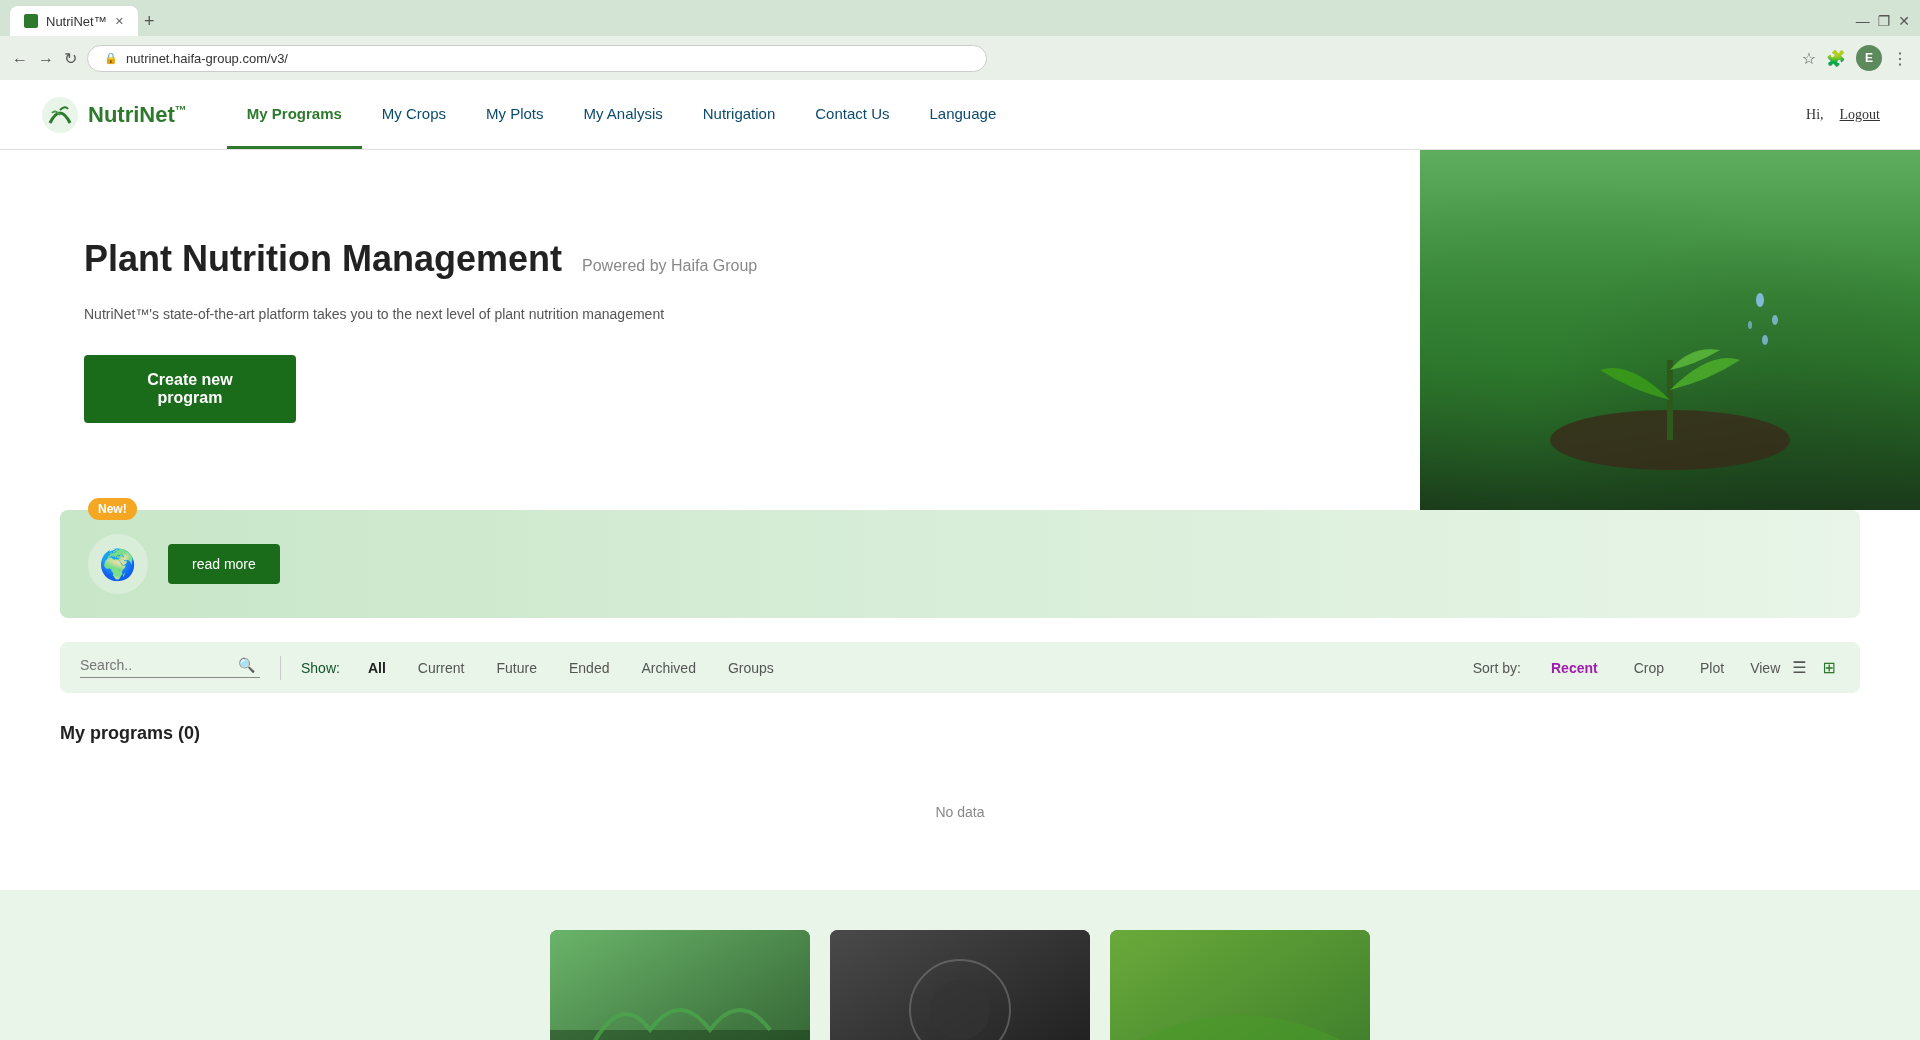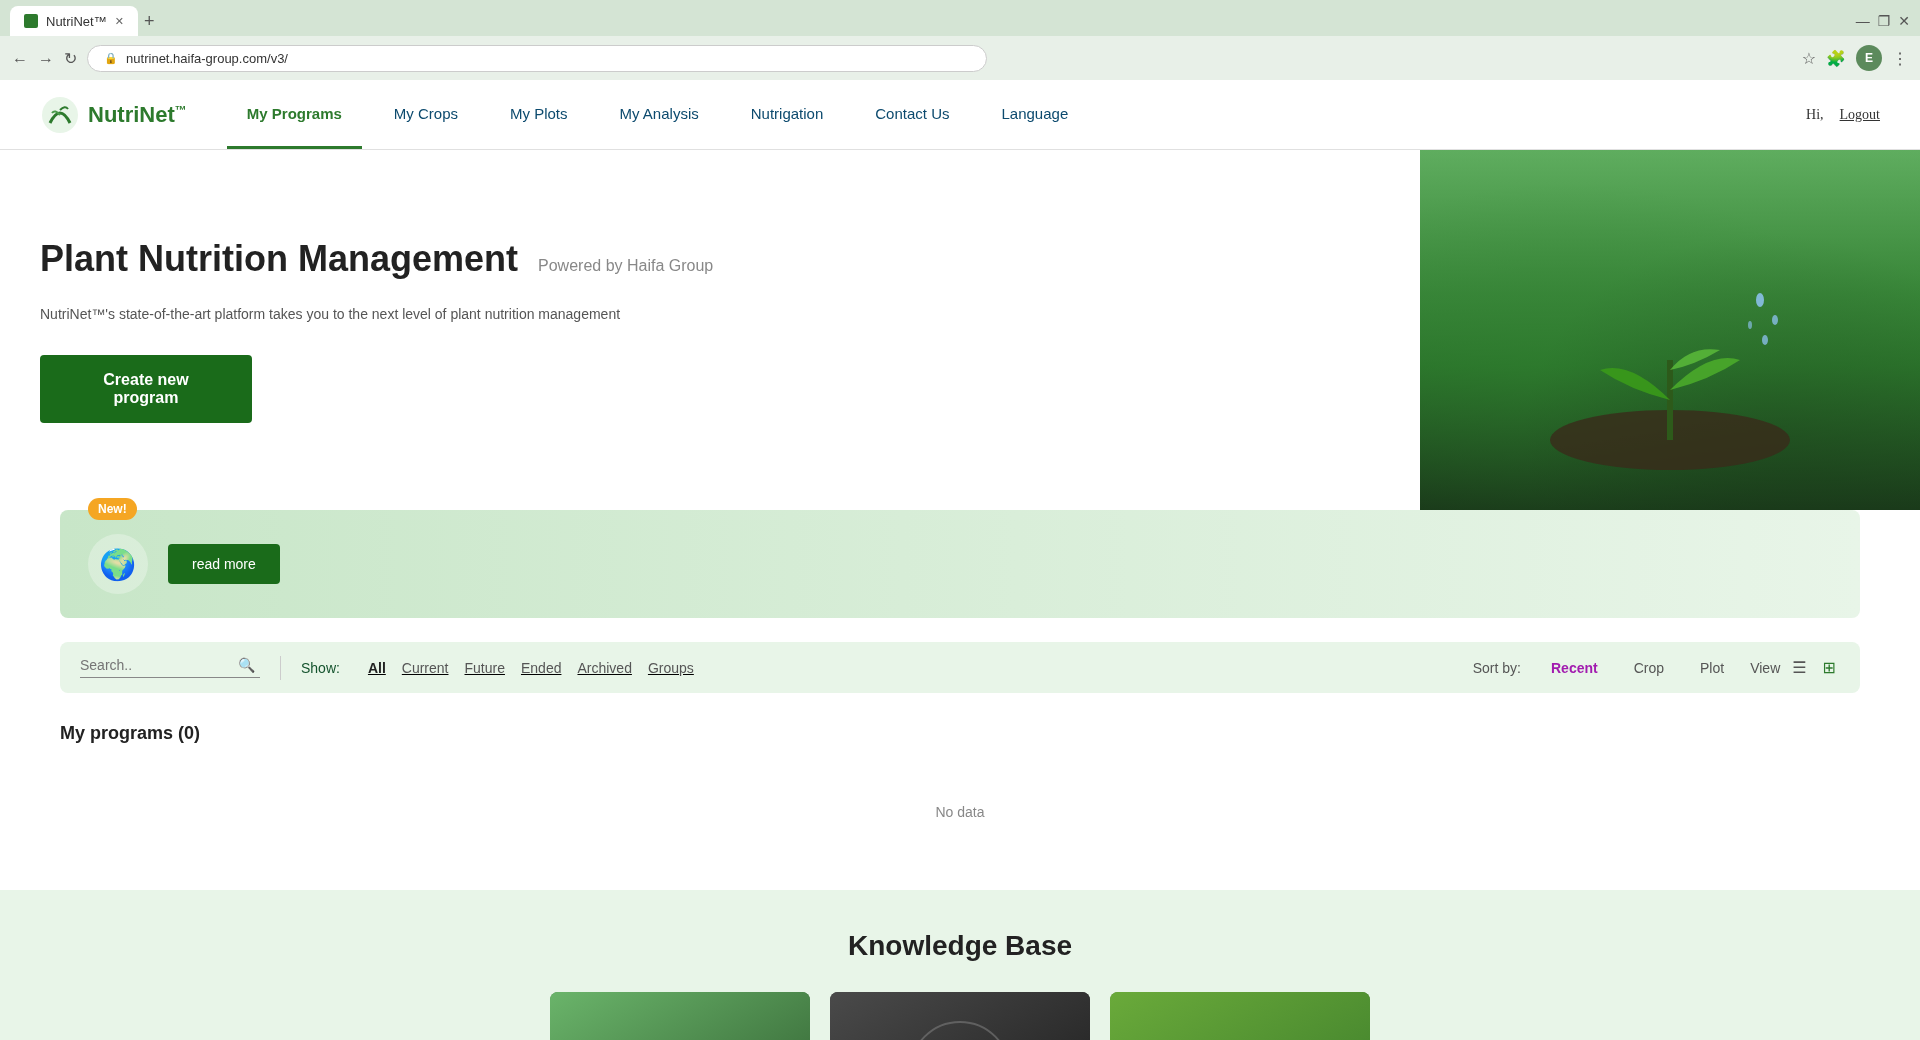--- a/index.html
+++ b/index.html
@@ -117,21 +117,21 @@
     }
     .logo-text {
       font-size: 22px;
       font-weight: bold;
       color: #2d7a2d;
     }
     .logo-tm { font-size: 12px; vertical-align: super; }
     .nav-links {
       display: flex;
       align-items: center;
-      gap: 12px;
+      gap: 0;
       height: 100%;
     }
     .nav-link {
       padding: 0 20px;
       height: 100%;
       display: flex;
       align-items: center;
       font-size: 15px;
       color: #0c4a6e;
       cursor: pointer;
@@ -159,21 +159,21 @@
     }
 
     
     .hero-section {
       display: flex;
       height: 360px;
       background: #fff;
     }
     .hero-content {
       flex: 1;
-      padding: 50px 40px;
+      padding: 50px 84px;
       display: flex;
       flex-direction: column;
       justify-content: center;
     }
     .hero-title {
       font-size: 36px;
       font-weight: bold;
       color: #222;
       margin-bottom: 8px;
     }
@@ -288,22 +288,22 @@
       font-size: 14px;
       color: #888;
       outline: none;
       width: 150px;
     }
     .search-icon { color: #888; font-size: 14px; }
     .filter-divider { width: 1px; height: 24px; background: #ccc; }
     .show-label { font-size: 14px; color: #14532d; }
     .filter-options {
       display: flex;
-      align-items: center;
-      text-decoration: underline;
+      gap: 16px;
+      align-items: center;
     }
     .filter-btn {
       font-size: 14px;
       color: #555;
       cursor: pointer;
       background: none;
       border: none;
       padding: 4px 8px;
     }
     .filter-btn.active {
@@ -529,21 +529,20 @@
     </div>
   </div>
 
   <div class="programs-section">
     <h2 class="programs-title">My programs (0)</h2>
     <div class="no-data">No data</div>
   </div>
 </div>
 
 <div class="knowledge-section">
-  <h2 class="knowledge-title">Knowledge Base</h2>
   <div class="knowledge-cards">
     <div class="knowledge-card card-img-1">
       <svg width="260" height="160" viewBox="0 0 260 160">
         <defs>
           <linearGradient id="kg1" x1="0" y1="0" x2="1" y2="1">
             <stop offset="0%" stop-color="#6ab46a"></stop>
             <stop offset="100%" stop-color="#2d5a2d"></stop>
           </linearGradient>
         </defs>
         <rect width="260" height="160" fill="url(#kg1)"></rect>

